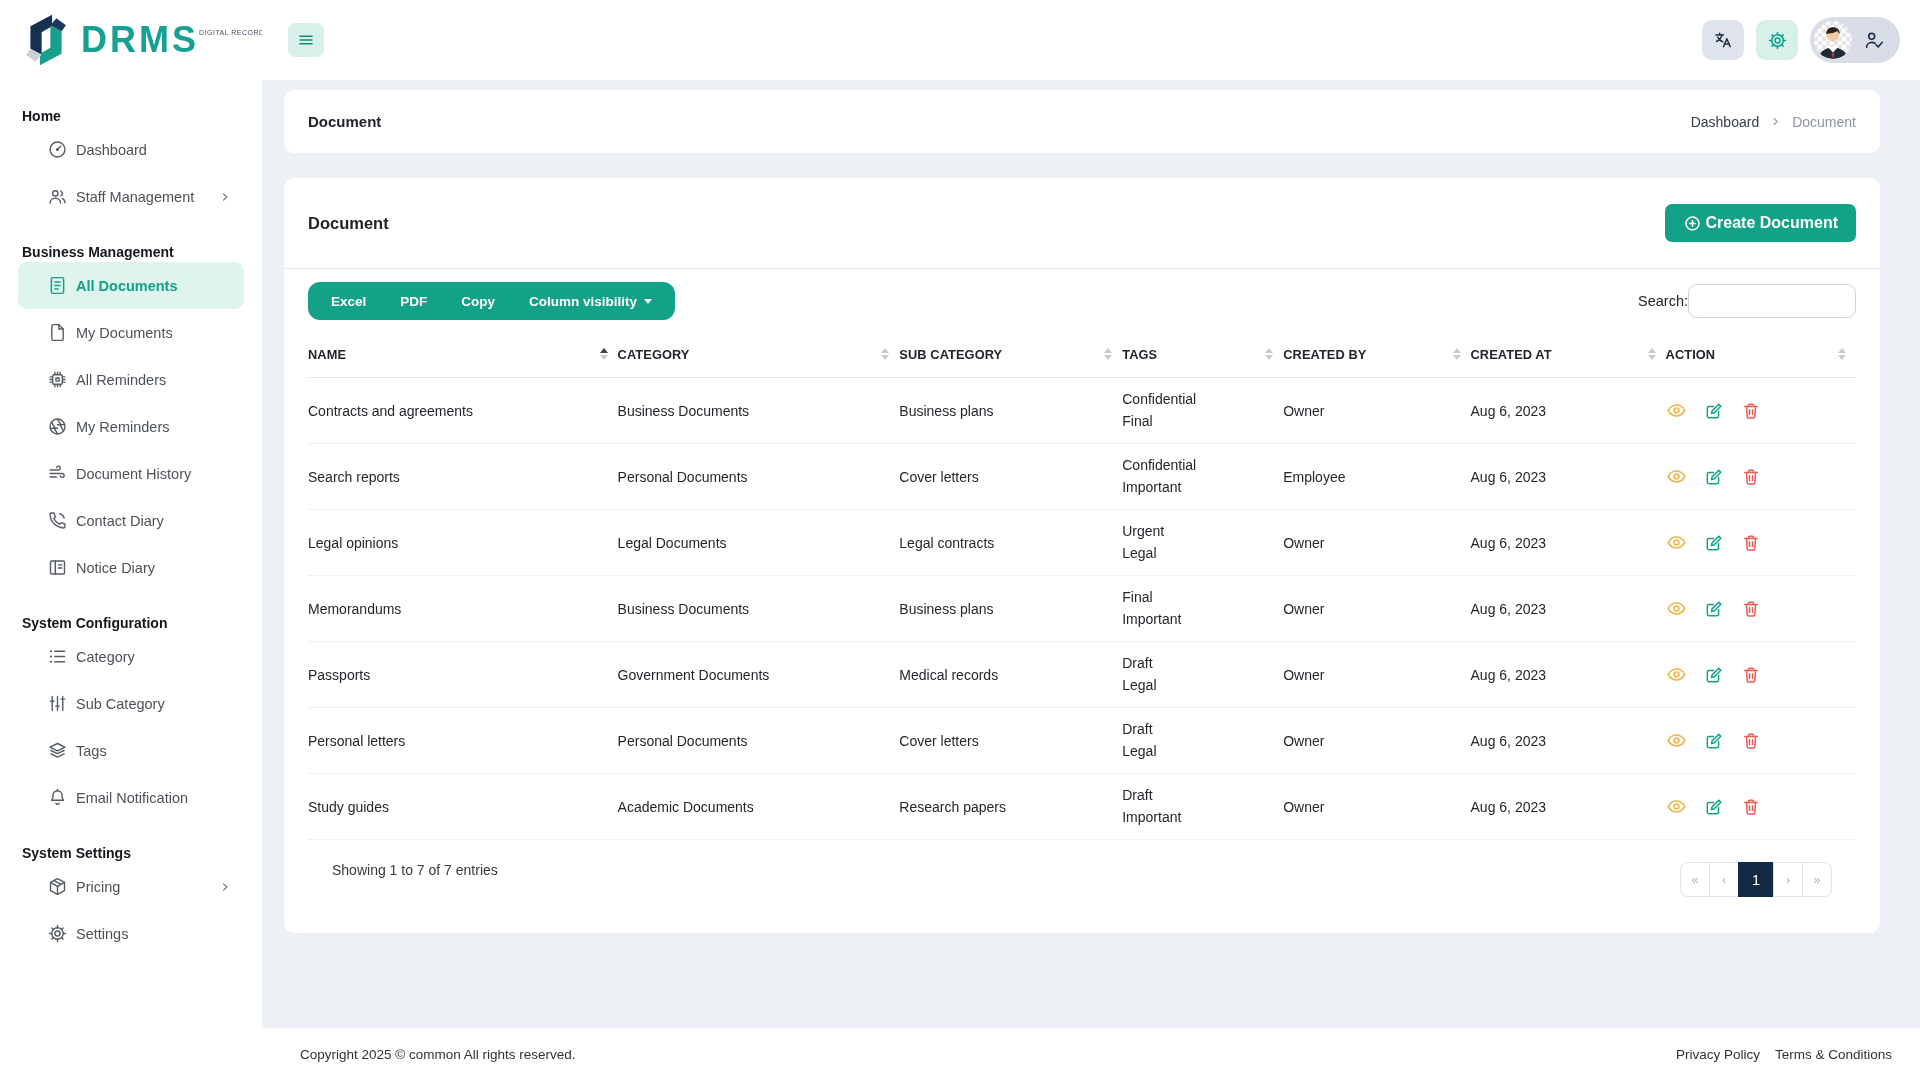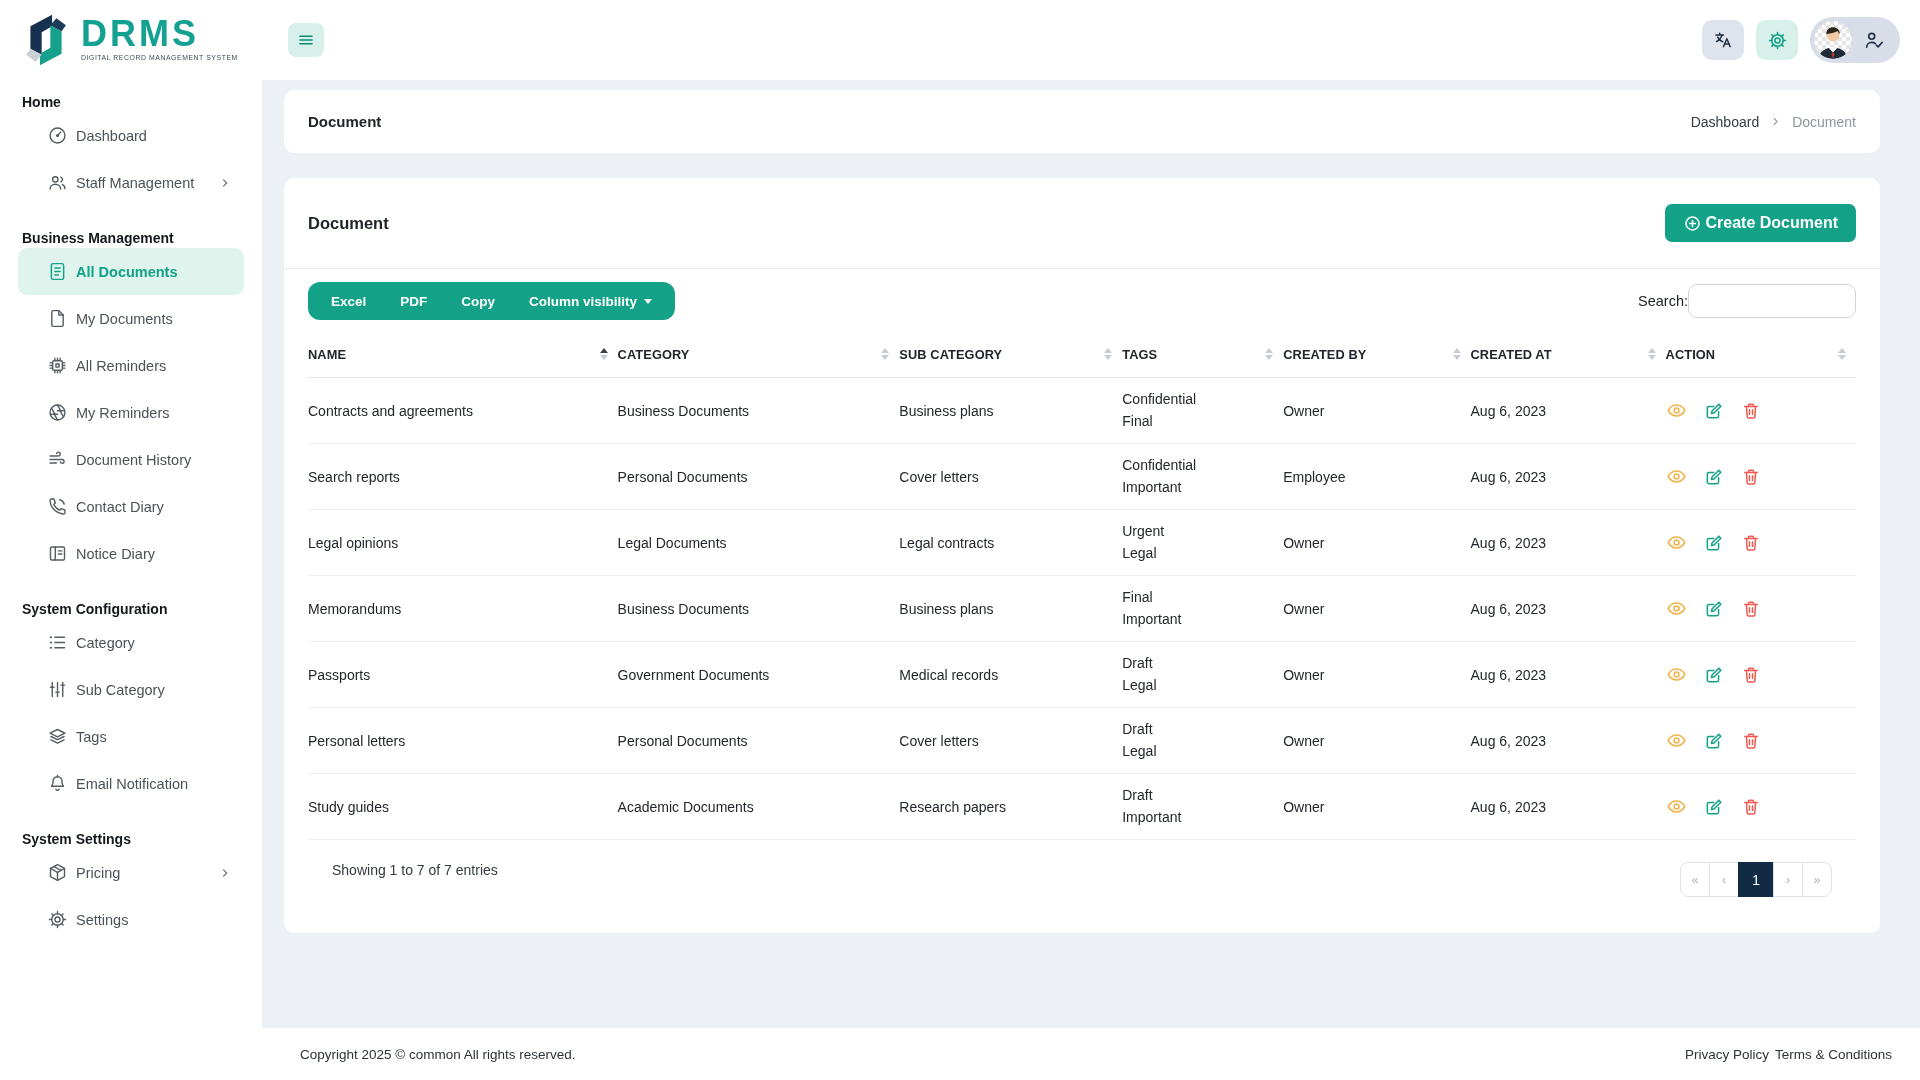--- a/index.html
+++ b/index.html
@@ -21,26 +21,26 @@
   }
   *{box-sizing:border-box;margin:0;padding:0}
   html,body{width:1920px;height:1080px}
   body{font-family:"Liberation Sans",sans-serif;background:#fff;overflow:hidden}
   .app{display:flex;width:1920px;height:1080px}
 
   
   .sidebar{width:262px;flex-shrink:0;background:#fff;overflow:hidden}
   .logo-row{height:80px;display:flex;align-items:center;gap:9px;padding-left:20px}
   .logo-mark{flex-shrink:0}
-  .logo-text-block{display:flex;flex-direction:column}
+  .logo-text-block{display:flex;flex-direction:row}
   .logo-title{font-size:36px;line-height:.85;font-weight:700;color:#14a191;letter-spacing:3px}
   .logo-subtitle{font-size:6.9px;letter-spacing:.55px;color:#3f4c5a;margin-top:4px;white-space:nowrap}
   .nav{padding:0 18px}
   .nav-section{font-size:14px;font-weight:700;color:#14181c;margin:24px 0 2px 4px}
-  .nav-section:first-child{margin-top:14px}
+  .nav-section:first-child{margin-top:28px}
   .nav-item{display:flex;align-items:center;height:47px;padding:0 12px 0 28px;border-radius:9px;color:var(--text-gray);cursor:pointer}
   .nav-item .nav-icon{width:22px;height:22px;display:flex;align-items:center;justify-content:center;color:#565c63}
   .nav-label{font-size:14.5px;margin-left:8px}
   .nav-item.active{background:var(--mint-active);color:var(--accent);font-weight:700}
   .nav-item.active .nav-icon{color:var(--accent)}
   .nav-chevron{margin-left:auto;color:#6b7278;display:flex}
 
   
   .main{flex:1;display:flex;flex-direction:column;min-width:0}
   .topbar{height:80px;background:#fff;display:flex;align-items:center;padding:0 20px 0 26px}
@@ -96,21 +96,21 @@
   .showing{font-size:14px;color:#343a40}
   .pagination{display:flex}
   .page-btn{min-width:30px;height:35px;border:1px solid #dfe3e7;background:#fff;color:#aab1ba;font-size:12.5px;display:flex;align-items:center;justify-content:center;margin-left:-1px;cursor:pointer;font-family:"Liberation Sans",sans-serif}
   .page-btn:first-child{border-radius:8px 0 0 8px;margin-left:0}
   .page-btn:last-child{border-radius:0 8px 8px 0}
   .page-btn.active{background:#112b45;border-color:#112b45;color:#fff;min-width:36px;font-size:14.5px}
 
   
   .footer{height:52px;background:#fff;display:flex;align-items:center;justify-content:space-between;padding:0 28px 0 38px}
   .footer-left{font-size:13.5px;color:#2e3338}
-  .footer-links{display:flex;gap:6px}
+  .footer-links{display:flex;gap:15px}
   .footer-links span{font-size:13.5px;color:#2e3338;cursor:pointer}
 
   svg{display:block}
 </style>
 </head>
 <body>
 
 <div class="app">
 
   <aside class="sidebar">

